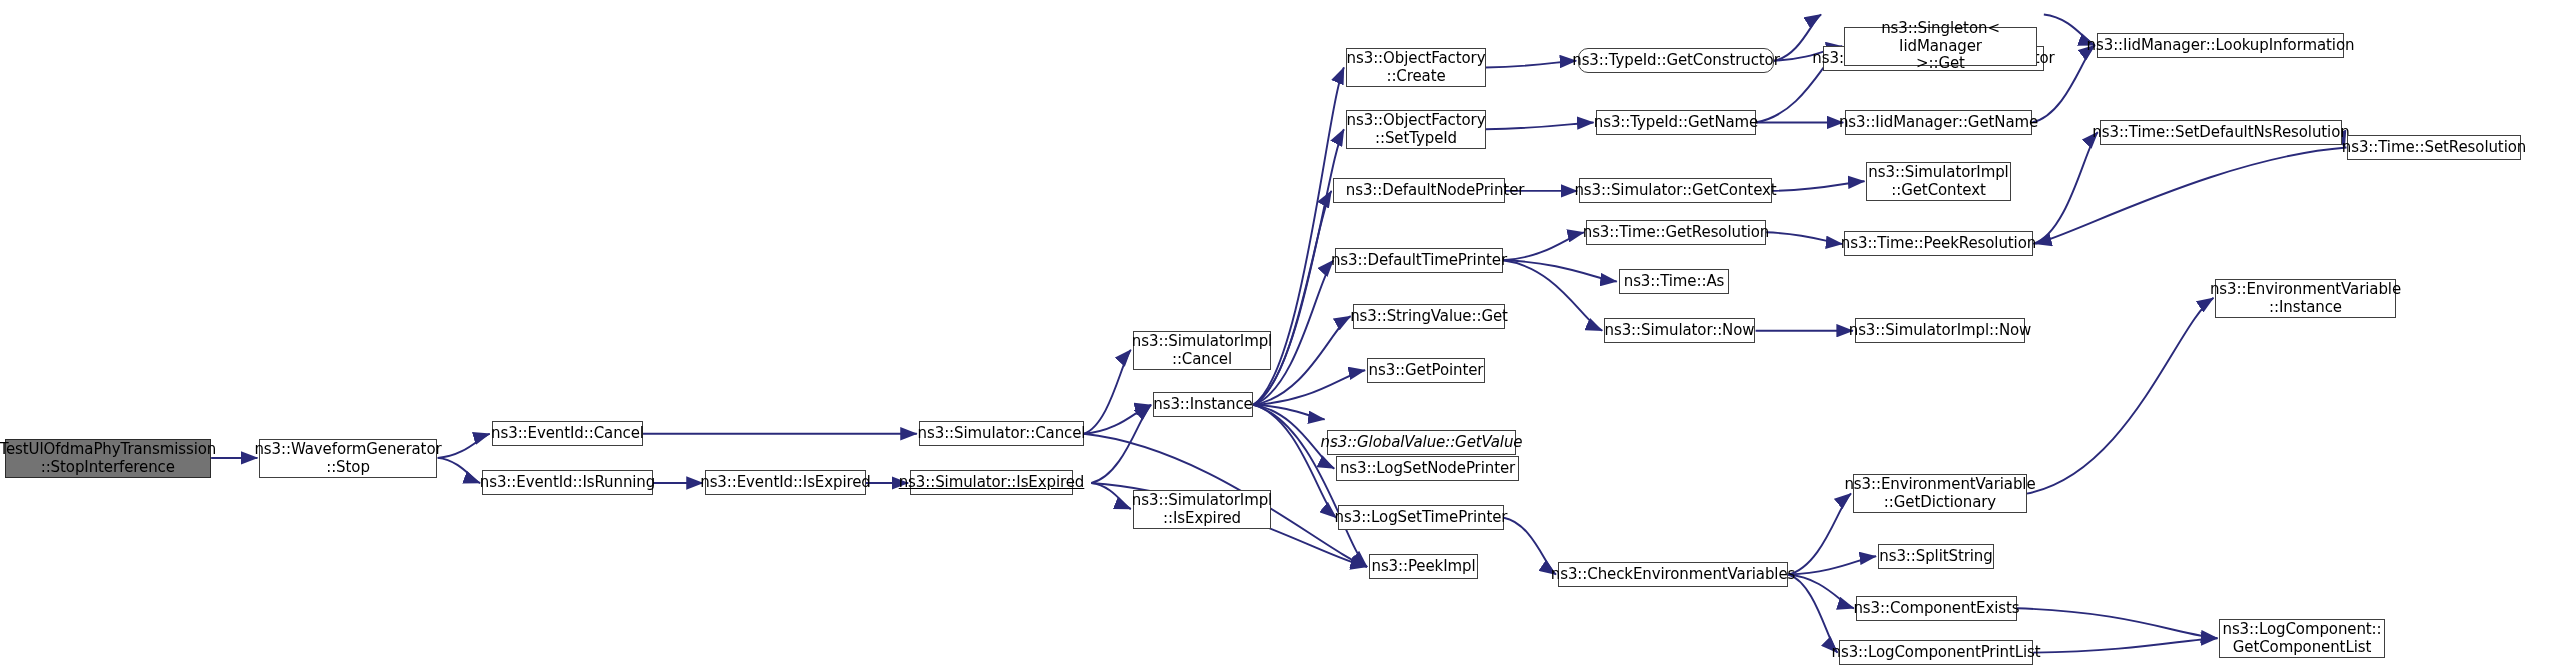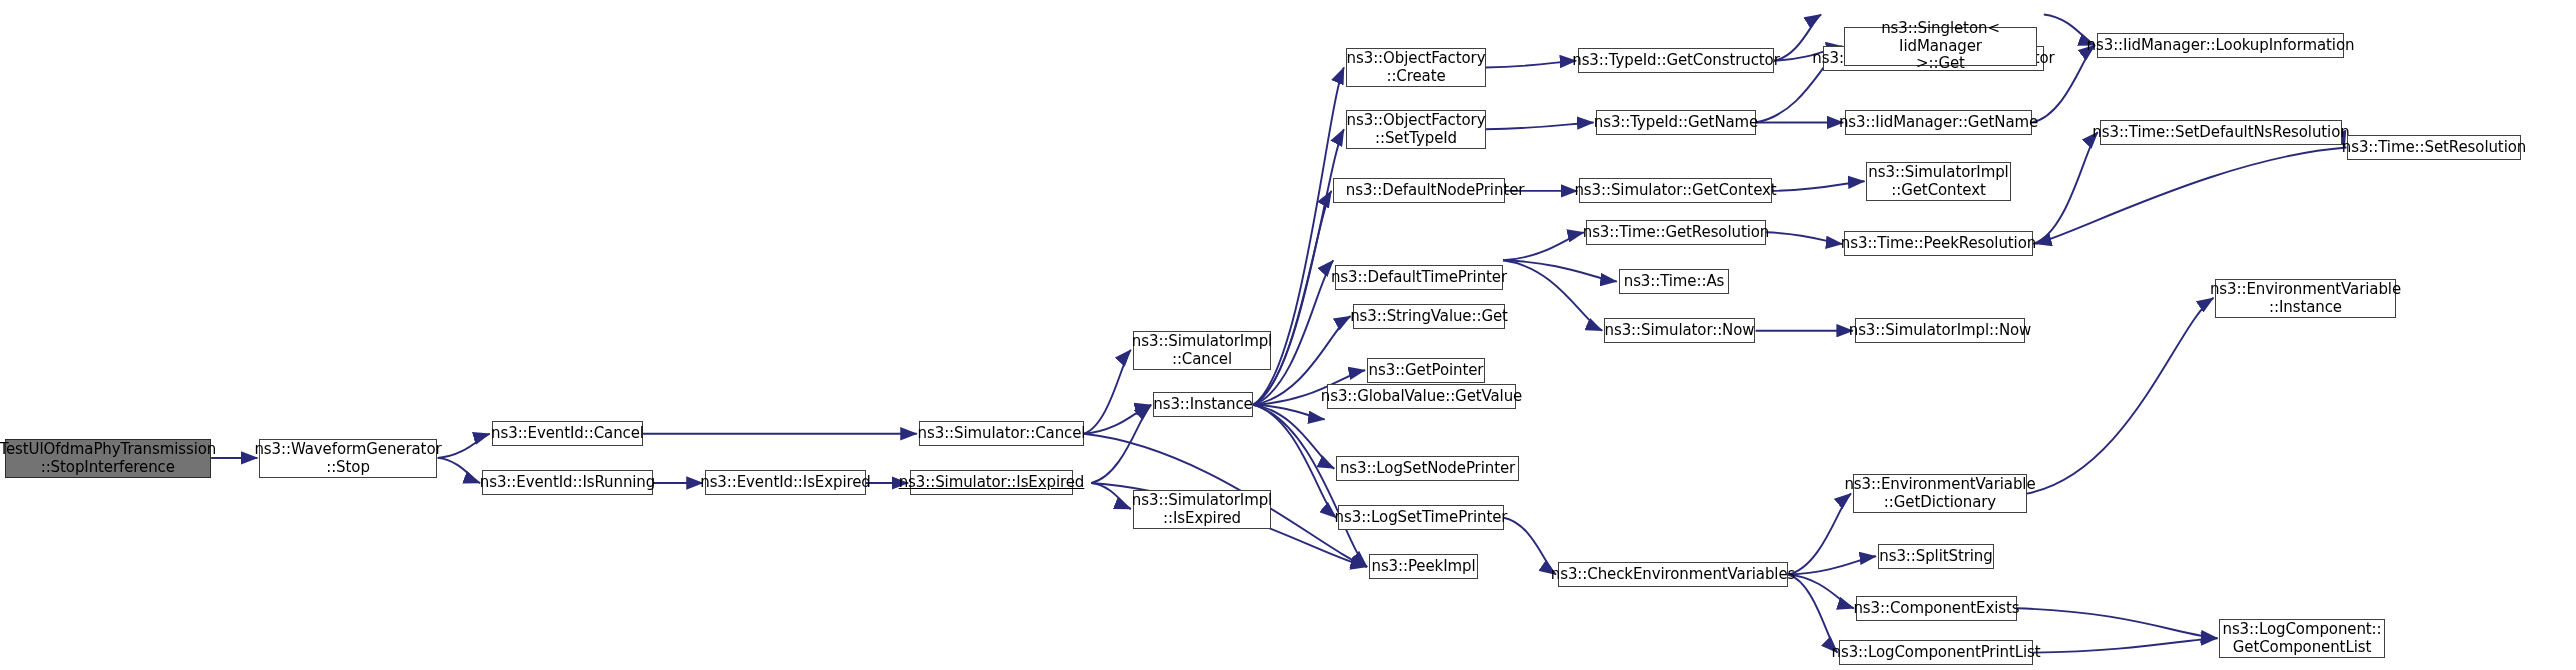--- a/index.html
+++ b/index.html
@@ -113,42 +113,42 @@
         <span>ns3::ObjectFactory
 ::Create</span>
       </div>
       <div class="node" style="left: 1346px; top: 110px; width: 140px; height: 39px;">
         <span>ns3::ObjectFactory
 ::SetTypeId</span>
       </div>
       <div class="node" style="left: 1333px; top: 178px; width: 172px; height: 25px; padding-left: 36px;">
         <span>ns3::DefaultNodePrinter</span>
       </div>
-      <div class="node" style="left: 1335px; top: 248px; width: 168px; height: 25px; margin-top: 17px;">
+      <div class="node" style="left: 1335px; top: 248px; width: 168px; height: 25px;">
         <span>ns3::DefaultTimePrinter</span>
       </div>
       <div class="node" style="left: 1353px; top: 304px; width: 152px; height: 25px;">
         <span>ns3::StringValue::Get</span>
       </div>
       <div class="node" style="left: 1367px; top: 358px; width: 118px; height: 25px;">
         <span>ns3::GetPointer</span>
       </div>
-      <div class="node" style="left: 1327px; top: 384px; width: 189px; height: 25px;">
+      <div class="node" style="left: 1327px; top: 430px; width: 189px; height: 25px; font-style: italic;">
         <span>ns3::GlobalValue::GetValue</span>
       </div>
       <div class="node" style="left: 1336px; top: 456px; width: 183px; height: 25px;">
         <span>ns3::LogSetNodePrinter</span>
       </div>
       <div class="node" style="left: 1338px; top: 505px; width: 166px; height: 25px;">
         <span>ns3::LogSetTimePrinter</span>
       </div>
       <div class="node" style="left: 1369px; top: 554px; width: 109px; height: 25px;">
         <span>ns3::PeekImpl</span>
       </div>
-      <div class="node" style="left: 1578px; top: 48px; width: 196px; height: 25px;">
+      <div class="node" style="left: 1578px; top: 48px; width: 196px; height: 25px; border-radius: 10px;">
         <span>ns3::TypeId::GetConstructor</span>
       </div>
       <div class="node" style="left: 1596px; top: 110px; width: 160px; height: 25px;">
         <span>ns3::TypeId::GetName</span>
       </div>
       <div class="node" style="left: 1579px; top: 178px; width: 193px; height: 25px;">
         <span>ns3::Simulator::GetContext</span>
       </div>
       <div class="node" style="left: 1586px; top: 220px; width: 180px; height: 25px;">
         <span>ns3::Time::GetResolution</span>

